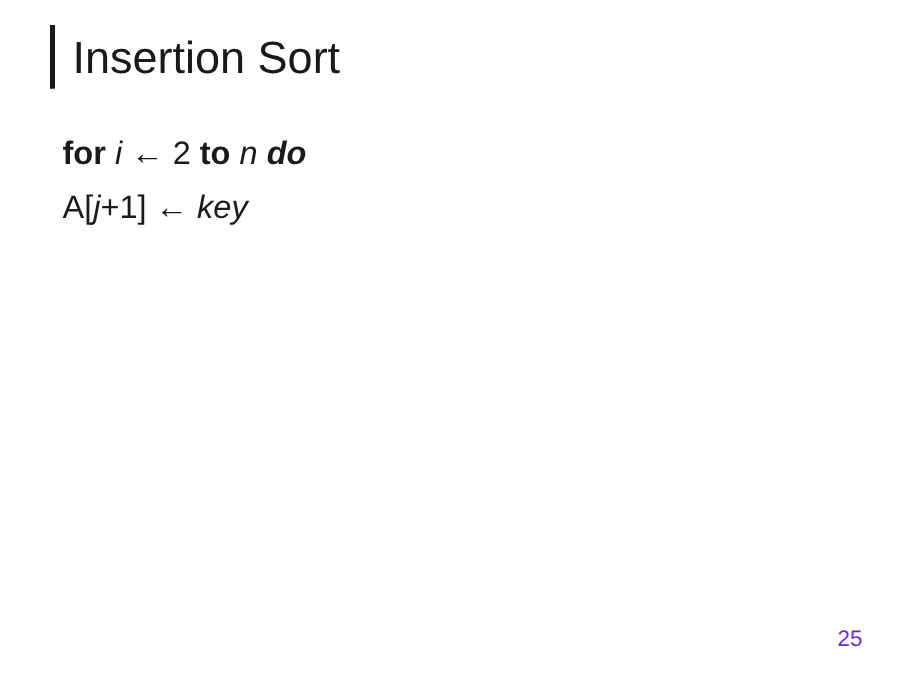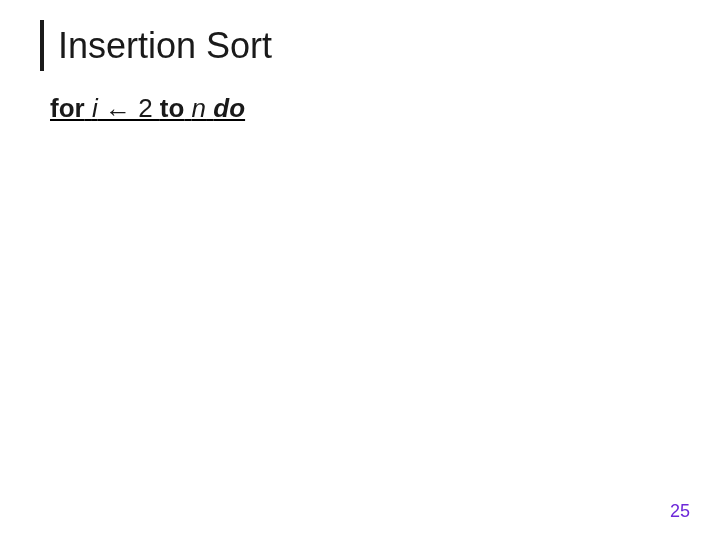--- a/index.html
+++ b/index.html
@@ -21,21 +21,21 @@
       width: 720px;
       height: 540px;
       background: #ffffff;
       position: relative;
       padding: 20px 40px;
     }
 
     .title-bar {
       display: flex;
       align-items: stretch;
-      margin-bottom: 16px;
+      margin-bottom: 30px;
       text-align: right;
     }
 
     .left-border {
       width: 4px;
       background: #1a1a1a;
       margin-right: 14px;
       flex-shrink: 0;
     }
 
@@ -43,21 +43,20 @@
       font-size: 36px;
       font-weight: normal;
       color: #1a1a1a;
       line-height: 1.2;
       padding: 4px 0;
     }
 
     .code-block {
       padding-left: 10px;
       margin-top: 9px;
-      text-decoration: underline;
     }
 
     .code-line {
       font-size: 26px;
       color: #1a1a1a;
       line-height: 1.65;
       white-space: nowrap;
     }
 
     .indent-1 {
@@ -94,18 +93,21 @@
 
     <div class="code-line">
       <span class="kw">for</span> <span class="var">i</span> ← 2 <span class="kw">to</span> <span class="var">n</span> <span class="var"><span class="kw">do</span></span>
     </div>
 
 
 
 
 
 
+    <div class="code-line">
+      A[<span class="var">j</span>+1] ← <span class="var">key</span>
+    </div>
 
   </div>
 
   <div class="page-number">25</div>
 
 </div>
 
 </body></html>

